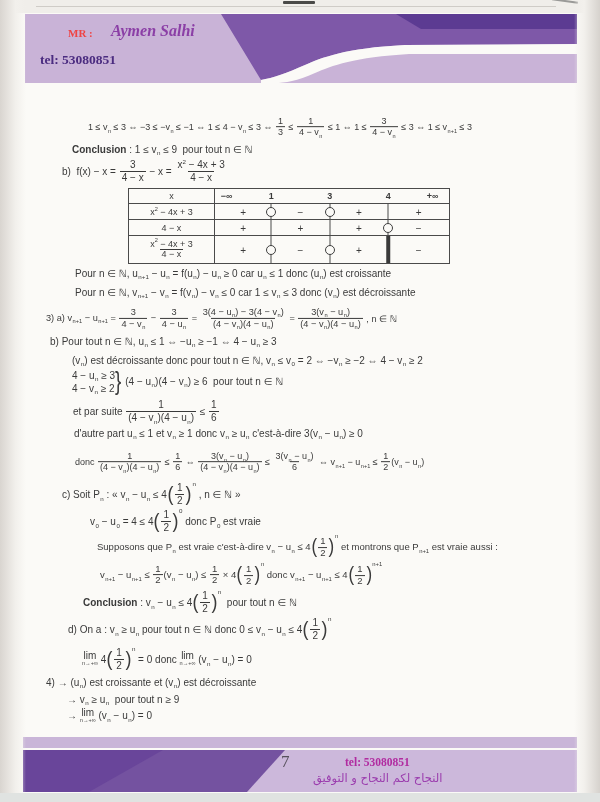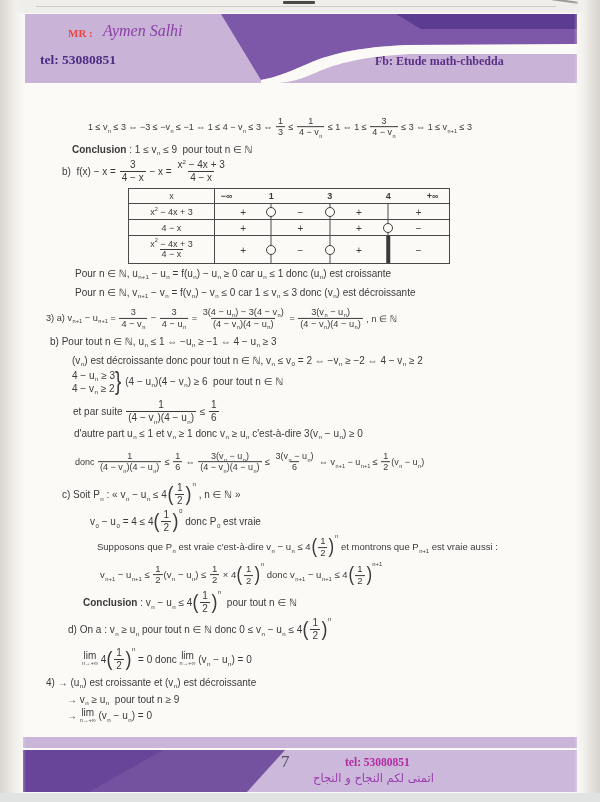--- a/index.html
+++ b/index.html
@@ -13,22 +13,22 @@
   .edge-left{position:absolute;left:0;top:0;width:26px;height:100%;
              background:linear-gradient(to right,#d9d5d0,#f2f0ec 60%,rgba(242,240,236,0));}
   .edge-right{position:absolute;right:0;top:0;width:26px;height:100%;
               background:linear-gradient(to left,#d6d2cd,#f2f0ec 60%,rgba(242,240,236,0));}
   .scan-bottom{position:absolute;left:0;bottom:0;width:600px;height:9px;background:#e0e3e1;}
   
   .hdr{position:absolute;left:25px;top:14px;width:552px;height:69px;}
   .hdr svg{position:absolute;left:0;top:0;width:100%;height:100%;}
   .hdr-mr{position:absolute;left:43px;top:13px;font-family:"Liberation Serif",serif;
           font-weight:bold;font-size:11px;color:#ef4444;}
-  .hdr-name{position:absolute;left:78px;top:8px;font-family:"Liberation Serif",serif;
-            font-style:italic;font-weight:normal;font-size:16px;color:#8b3fa6;}
+  .hdr-name{position:absolute;left:86px;top:8px;font-family:"Liberation Serif",serif;
+            font-style:italic;font-weight:bold;font-size:16px;color:#8b3fa6;}
   .hdr-tel{position:absolute;left:15px;top:38px;font-family:"Liberation Serif",serif;
            font-weight:bold;font-size:13.5px;color:#4b2c80;}
   .hdr-fb{position:absolute;left:350px;top:40px;font-family:"Liberation Serif",serif;
           font-weight:bold;font-size:12px;color:#5a2f86;}
   
   .pre-footer{position:absolute;left:23px;top:737px;width:554px;height:11px;background:#c9b5d8;}
   .ftr{position:absolute;left:23px;top:750px;width:554px;height:42px;}
   .ftr svg{position:absolute;left:0;top:0;width:100%;height:100%;}
   .ftr-page{position:absolute;left:258px;top:2px;font-size:17px;color:#56505c;font-family:"Liberation Serif",serif;}
   .ftr-tel{position:absolute;left:322px;top:6px;font-weight:bold;font-size:11.5px;color:#b12ba0;
@@ -84,21 +84,20 @@
 <div class="hdr">
   <svg viewBox="0 0 552 69" preserveAspectRatio="none">
     <rect x="0" y="0" width="552" height="69" fill="#c9b3d7"></rect>
     <path d="M196,0 L552,0 L552,30 L380,31 C320,34 296,44 280,51 C262,59 248,64 236,66 Z" fill="#7e58a8"></path>
     <path d="M236,66 C248,64 262,59 280,51 C296,44 320,34 380,31 L552,30 L552,40 L384,40 C330,43 306,52 290,59 C272,67 260,69 250,69 L236,69 Z" fill="#fbfaf7"></path>
     <path d="M371,0 L552,0 L552,15 L396,15 Z" fill="#5c3b92"></path>
   </svg>
   <span class="hdr-mr">MR :</span>
   <span class="hdr-name">Aymen Salhi</span>
   <span class="hdr-tel">tel: 53080851</span>
-  <span class="hdr-fb">Fb: Etude math-chbedda</span>
 </div>
 
 <div id="math-layer">
     <div class="math-line" style="left: 88px; top: 127px; font-size: 9px;"><span class="mt">1 ≤ </span><span class="mv"><span class="mvb">v</span><span class="msub">n</span></span><span class="mt"> ≤ 3 ⇔ −3 ≤ −</span><span class="mv"><span class="mvb">v</span><span class="msub">n</span></span><span class="mt"> ≤ −1 ⇔ 1 ≤ 4 − </span><span class="mv"><span class="mvb">v</span><span class="msub">n</span></span><span class="mt"> ≤ 3 ⇔ </span><span class="mfrac"><span class="mnum"><span class="mt">1</span></span><span class="mden"><span class="mt">3</span></span></span><span class="mt"> ≤ </span><span class="mfrac"><span class="mnum"><span class="mt">1</span></span><span class="mden"><span class="mt">4 − </span><span class="mv"><span class="mvb">v</span><span class="msub">n</span></span></span></span><span class="mt"> ≤ 1 ⇔ 1 ≤ </span><span class="mfrac"><span class="mnum"><span class="mt">3</span></span><span class="mden"><span class="mt">4 − </span><span class="mv"><span class="mvb">v</span><span class="msub">n</span></span></span></span><span class="mt"> ≤ 3 ⇔ 1 ≤ </span><span class="mv"><span class="mvb">v</span><span class="msub">n+1</span></span><span class="mt"> ≤ 3</span></div>
     <div class="math-line" style="left: 72px; top: 149px; font-size: 10px;"><span class="mb">Conclusion</span><span class="mt"> : 1 ≤ </span><span class="mv"><span class="mvb">v</span><span class="msub">n</span></span><span class="mt"> ≤ 9  pour tout n ∈ ℕ</span></div>
     <div class="math-line" style="left: 62px; top: 171px; font-size: 10px;"><span class="mt">b)  f(x) − x = </span><span class="mfrac"><span class="mnum"><span class="mt">3</span></span><span class="mden"><span class="mt">4 − x</span></span></span><span class="mt"> − x = </span><span class="mfrac"><span class="mnum"><span class="mt">x</span><span class="msup">2</span><span class="mt"> − 4x + 3</span></span><span class="mden"><span class="mt">4 − x</span></span></span></div>
     <div class="math-line" style="left: 75px; top: 273px; font-size: 10px;"><span class="mt">Pour n ∈ ℕ, </span><span class="mv"><span class="mvb">u</span><span class="msub">n+1</span></span><span class="mt"> − </span><span class="mv"><span class="mvb">u</span><span class="msub">n</span></span><span class="mt"> = f(</span><span class="mv"><span class="mvb">u</span><span class="msub">n</span></span><span class="mt">) − </span><span class="mv"><span class="mvb">u</span><span class="msub">n</span></span><span class="mt"> ≥ 0 car </span><span class="mv"><span class="mvb">u</span><span class="msub">n</span></span><span class="mt"> ≤ 1 donc (</span><span class="mv"><span class="mvb">u</span><span class="msub">n</span></span><span class="mt">) est croissante</span></div>
     <div class="math-line" style="left: 75px; top: 292px; font-size: 10px;"><span class="mt">Pour n ∈ ℕ, </span><span class="mv"><span class="mvb">v</span><span class="msub">n+1</span></span><span class="mt"> − </span><span class="mv"><span class="mvb">v</span><span class="msub">n</span></span><span class="mt"> = f(</span><span class="mv"><span class="mvb">v</span><span class="msub">n</span></span><span class="mt">) − </span><span class="mv"><span class="mvb">v</span><span class="msub">n</span></span><span class="mt"> ≤ 0 car 1 ≤ </span><span class="mv"><span class="mvb">v</span><span class="msub">n</span></span><span class="mt"> ≤ 3 donc (</span><span class="mv"><span class="mvb">v</span><span class="msub">n</span></span><span class="mt">) est décroissante</span></div>
     <div class="math-line" style="left: 46px; top: 318px; font-size: 9.2px;"><span class="mt">3) a) </span><span class="mv"><span class="mvb">v</span><span class="msub">n+1</span></span><span class="mt"> − </span><span class="mv"><span class="mvb">u</span><span class="msub">n+1</span></span><span class="mt"> = </span><span class="mfrac"><span class="mnum"><span class="mt">3</span></span><span class="mden"><span class="mt">4 − </span><span class="mv"><span class="mvb">v</span><span class="msub">n</span></span></span></span><span class="mt"> − </span><span class="mfrac"><span class="mnum"><span class="mt">3</span></span><span class="mden"><span class="mt">4 − </span><span class="mv"><span class="mvb">u</span><span class="msub">n</span></span></span></span><span class="mt"> = </span><span class="mfrac"><span class="mnum"><span class="mt">3(4 − </span><span class="mv"><span class="mvb">u</span><span class="msub">n</span></span><span class="mt">) − 3(4 − </span><span class="mv"><span class="mvb">v</span><span class="msub">n</span></span><span class="mt">)</span></span><span class="mden"><span class="mt">(4 − </span><span class="mv"><span class="mvb">v</span><span class="msub">n</span></span><span class="mt">)(4 − </span><span class="mv"><span class="mvb">u</span><span class="msub">n</span></span><span class="mt">)</span></span></span><span class="mt"> = </span><span class="mfrac"><span class="mnum"><span class="mt">3(</span><span class="mv"><span class="mvb">v</span><span class="msub">n</span></span><span class="mt"> − </span><span class="mv"><span class="mvb">u</span><span class="msub">n</span></span><span class="mt">)</span></span><span class="mden"><span class="mt">(4 − </span><span class="mv"><span class="mvb">v</span><span class="msub">n</span></span><span class="mt">)(4 − </span><span class="mv"><span class="mvb">u</span><span class="msub">n</span></span><span class="mt">)</span></span></span><span class="mt"> , n ∈ ℕ</span></div>
     <div class="math-line" style="left: 50px; top: 341px; font-size: 10px;"><span class="mt">b) Pour tout n ∈ ℕ, </span><span class="mv"><span class="mvb">u</span><span class="msub">n</span></span><span class="mt"> ≤ 1 ⇔ −</span><span class="mv"><span class="mvb">u</span><span class="msub">n</span></span><span class="mt"> ≥ −1 ⇔ 4 − </span><span class="mv"><span class="mvb">u</span><span class="msub">n</span></span><span class="mt"> ≥ 3</span></div>
@@ -192,18 +191,18 @@
 
 <div class="pre-footer"></div>
 <div class="ftr">
   <svg viewBox="0 0 554 42" preserveAspectRatio="none">
     <rect x="0" y="0" width="554" height="42" fill="#ccb8db"></rect>
     <path d="M0,0 L262,0 L224,42 L0,42 Z" fill="#7452a0"></path>
     <path d="M0,0 L140,0 L66,42 L0,42 Z" fill="#69459a"></path>
   </svg>
   <span class="ftr-page">7</span>
   <span class="ftr-tel">tel: 53080851</span>
-  <span class="ftr-ar">اتمنى لكم النجاح و النجاح</span>
+  <span class="ftr-ar">النجاح لكم النجاح و التوفيق</span>
 </div>
 
 <div class="edge-left"></div>
 <div class="edge-right"></div>
 <div class="scan-bottom"></div>
 
 </body></html>

